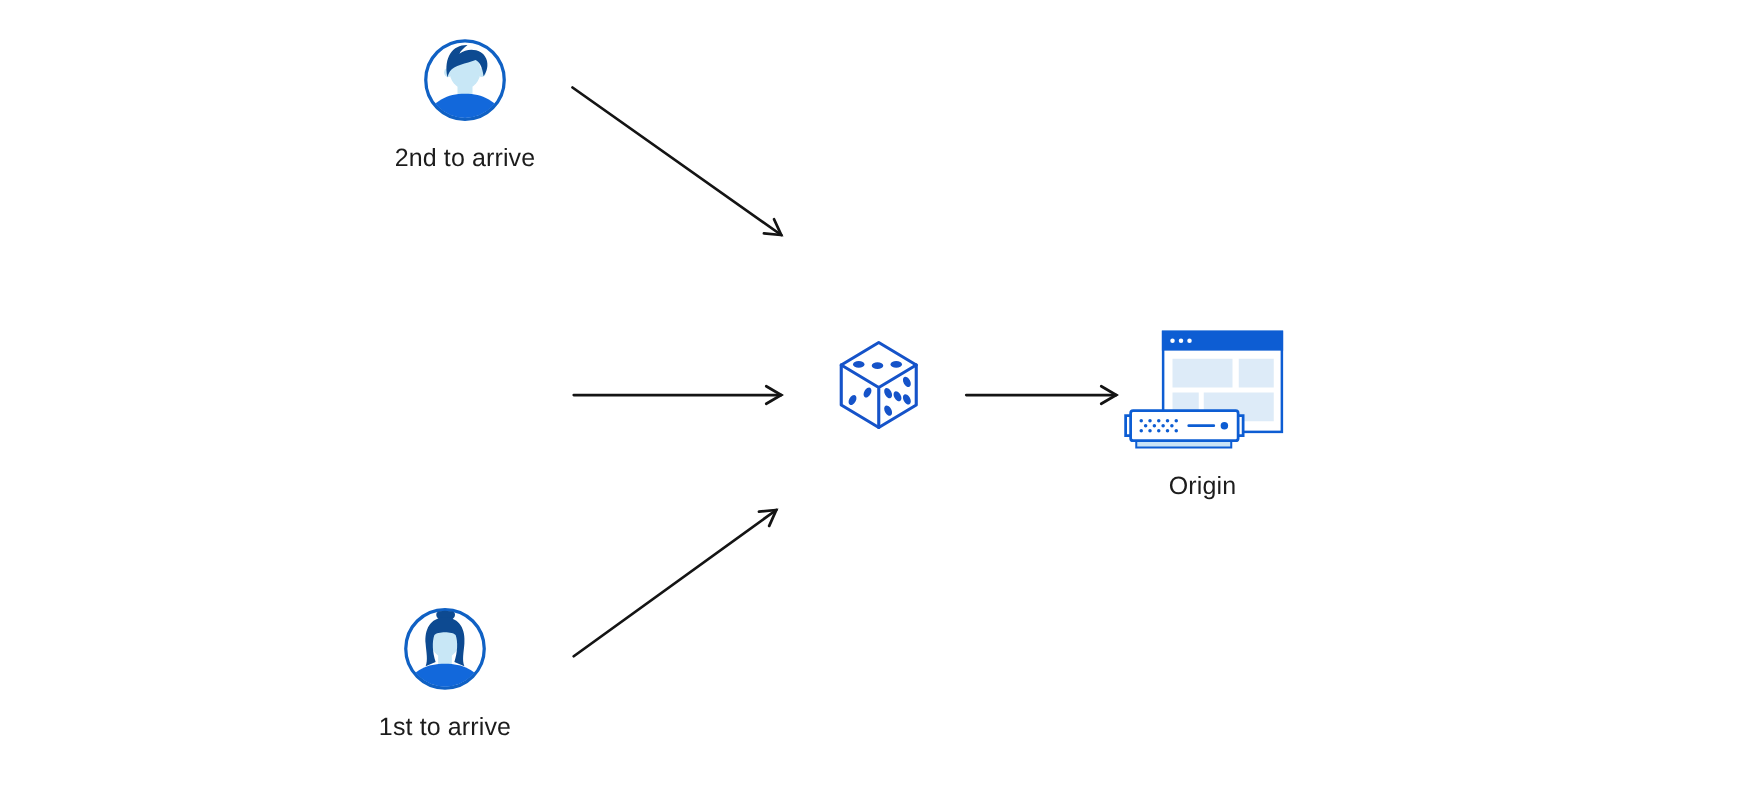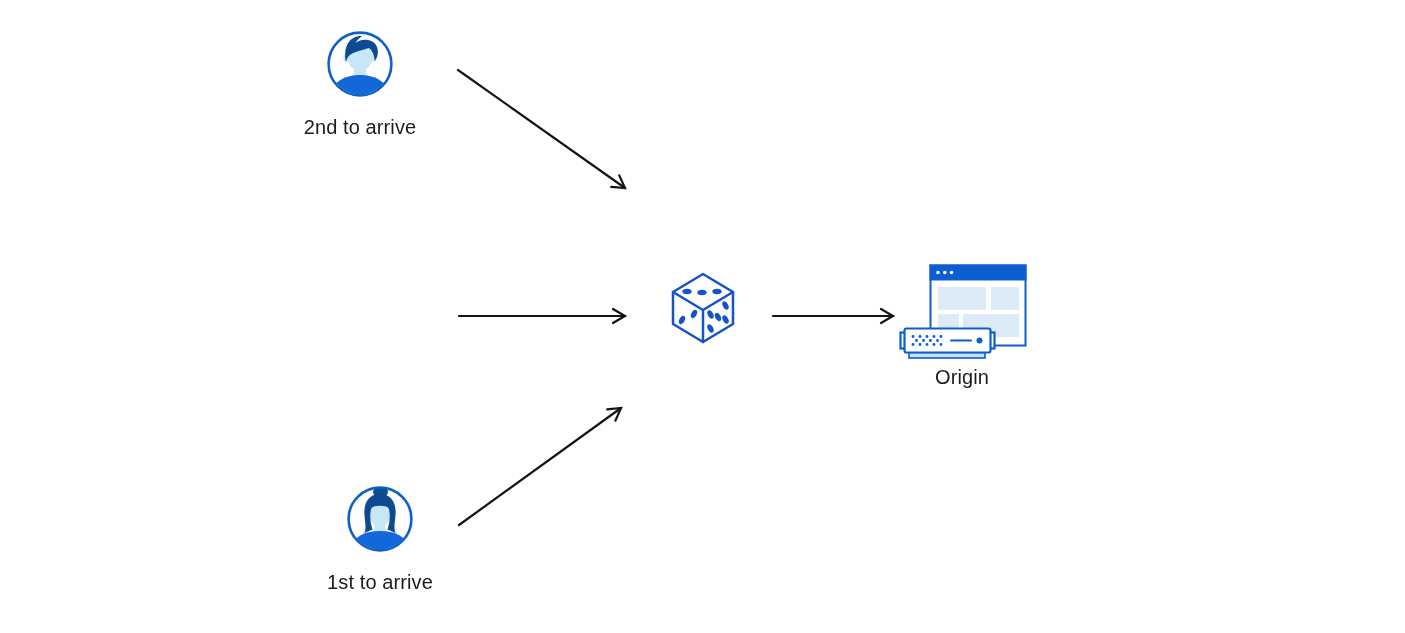--- a/index.html
+++ b/index.html
@@ -8,21 +8,21 @@
     --server-base-blue:#C9E3F6; --arrow-black:#141414; --label-text:#1C1C1C;
   }
   html,body{margin:0;padding:0;background:var(--canvas-bg);}
   .canvas{position:relative;width:1405px;height:633px;background:var(--canvas-bg);overflow:hidden;
           font-family:"Liberation Sans", sans-serif;}
   .arrows{position:absolute;left:0;top:0;width:1405px;height:633px;}
   .node{position:absolute;display:flex;flex-direction:column;align-items:center;}
   .node-user{width:160px;}
   .node-label{margin-top:19px;font-size:20px;line-height:21px;color:var(--label-text);
               letter-spacing:0.1px;text-align:center;white-space:nowrap;}
-  .origin-label{margin-top:3px;}
+  .origin-label{margin-top:15px;}
   
   .ring{fill:#fff;stroke:var(--ring-blue);stroke-width:2.6;}
   .hair{fill:var(--hair-blue);}
   .skin{fill:var(--skin-blue);}
   .shirt{fill:var(--shirt-blue);}
   .dice-face{fill:#fff;stroke:var(--dice-blue);stroke-width:2.5;stroke-linejoin:round;}
   .dice-edge{fill:none;stroke:var(--dice-blue);stroke-width:2.5;stroke-linejoin:round;stroke-linecap:round;}
   .dice-dot{fill:var(--dice-blue);}
   .win-frame{fill:#fff;stroke:var(--window-blue);stroke-width:2;}
   .win-bar{fill:var(--window-blue);}
@@ -45,21 +45,21 @@
       <marker id="ah" viewBox="-16 -10 20 20" refX="0" refY="0" markerWidth="20" markerHeight="20" markerUnits="userSpaceOnUse" orient="auto">
         <path class="arrow-head" d="M-12,-7 L0,0 L-12,7"></path>
       </marker>
     </defs>
     <line class="arrow-line" x1="458" y1="70" x2="625" y2="188" marker-end="url(#ah)"></line>
     <line class="arrow-line" x1="459" y1="316" x2="625" y2="316" marker-end="url(#ah)"></line>
     <line class="arrow-line" x1="459" y1="525" x2="621" y2="408" marker-end="url(#ah)"></line>
     <line class="arrow-line" x1="773" y1="316" x2="893" y2="316" marker-end="url(#ah)"></line>
   </svg>
 
-  <div class="node node-user" style="left:280px;top:30px;">
+  <div class="node node-user" style="left:292px;top:30px;">
     <svg width="68" height="68" viewBox="0 0 68 68">
       <defs>
           <clipPath id="clipA">
             <circle cx="34" cy="34" r="30.4"></circle>
           </clipPath>
         </defs>
       <circle class="ring" cx="34" cy="34" r="31.4"></circle>
       <g clip-path="url(#clipA)">
         <rect class="skin" x="28" y="33" width="12" height="16" rx="2"></rect>
         <ellipse class="skin" cx="20.5" cy="28" rx="3.2" ry="3.6"></ellipse>
@@ -69,21 +69,21 @@
                  C37,7.5 48,9.5 51,17 C53,22 51.5,27.5 48.8,31
                  C48,23 45,19 42.5,18 C35,21 25,22 22,27
                  C21,28.6 20.4,30.2 20,32 Z"></path>
         <path class="shirt" d="M2,68 C6,52 18,45 34,45 C50,45 62,52 66,68 Z"></path>
       </g>
     </svg>
     <div class="node-label">2nd to arrive</div>
   </div>
 
 
-  <div class="node node-user" style="left:300px;top:485px;">
+  <div class="node node-user" style="left:276px;top:485px;">
     <svg width="68" height="68" viewBox="0 0 68 68">
       <defs>
           <clipPath id="clipC">
             <circle cx="34" cy="34" r="30.4"></circle>
           </clipPath>
         </defs>
       <circle class="ring" cx="34" cy="34" r="31.4"></circle>
       <g clip-path="url(#clipC)">
         <ellipse class="hair" cx="34.5" cy="7" rx="7.5" ry="5.2"></ellipse>
         <rect class="skin" x="28.5" y="33" width="11" height="15" rx="2"></rect>

